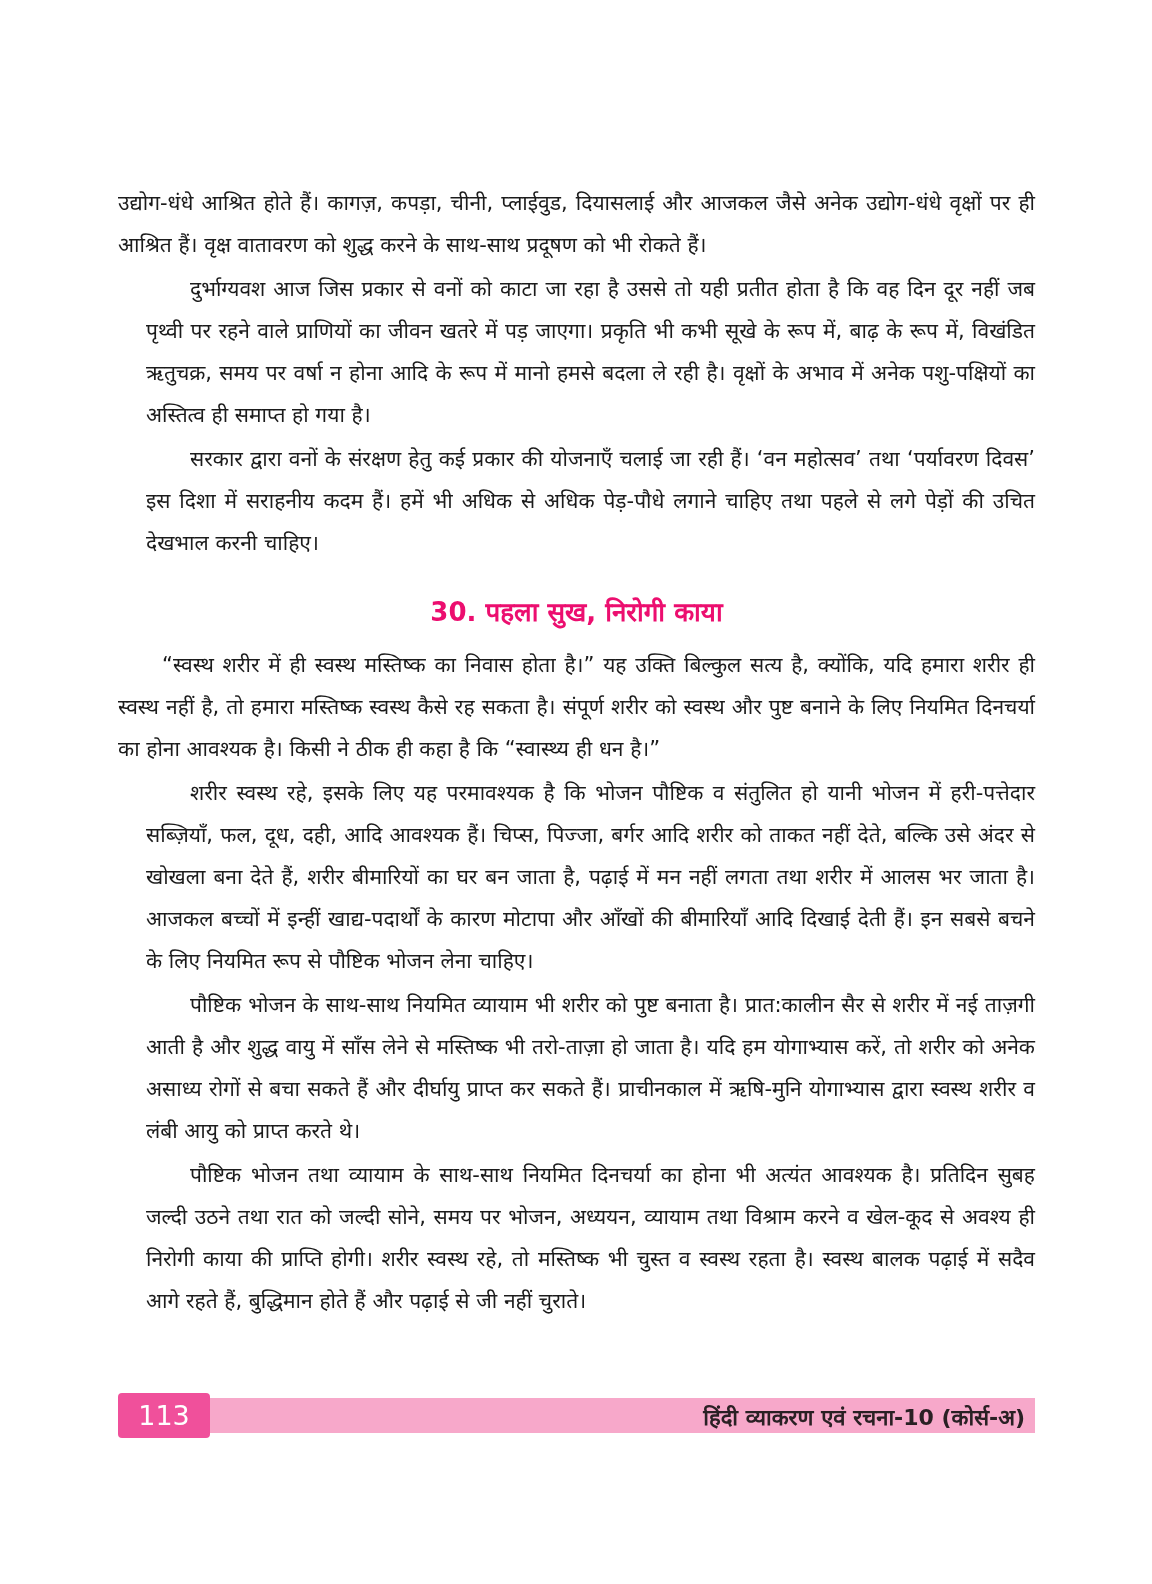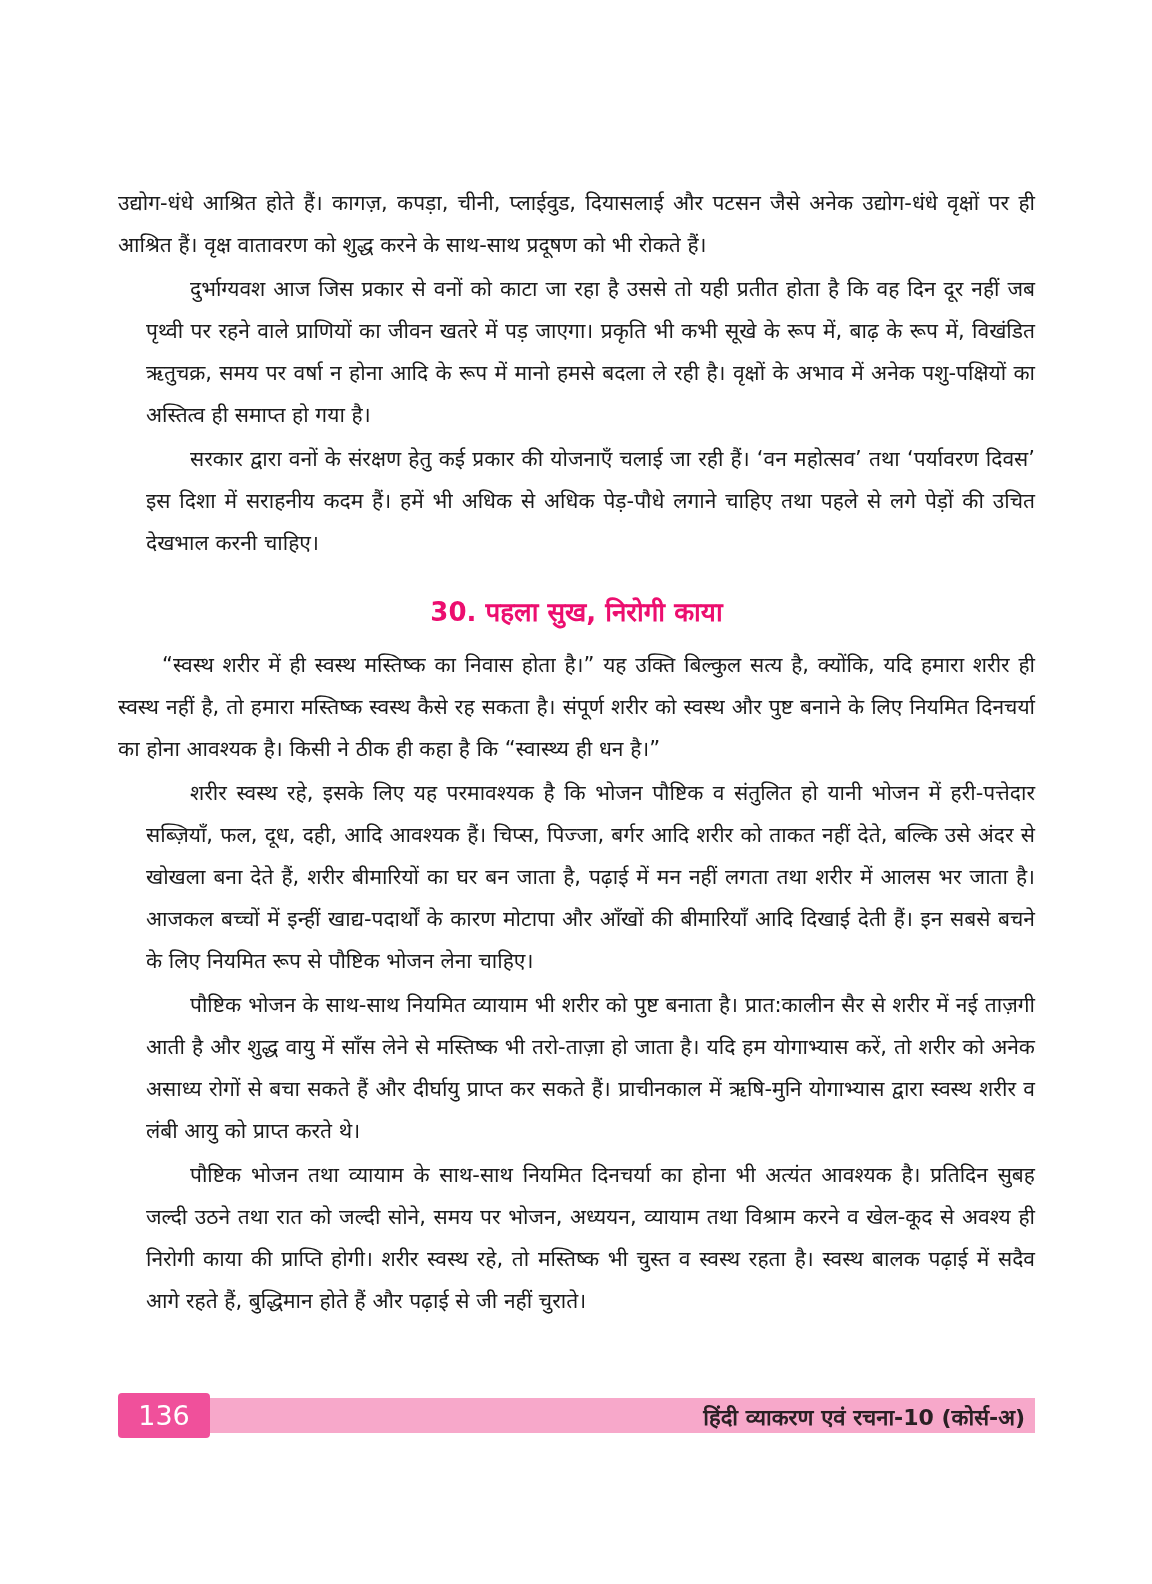--- a/index.html
+++ b/index.html
@@ -74,38 +74,38 @@
     font-weight: bold;
   }
 </style>
 </head>
 <body>
 
 <div class="page">
 
   <div class="content">
 
-    <p class="para">उद्योग-धंधे आश्रित होते हैं। कागज़, कपड़ा, चीनी, प्लाईवुड, दियासलाई और पटसन जैसे अनेक उद्योग-धंधे वृक्षों पर ही आश्रित हैं। वृक्ष वातावरण को शुद्ध करने के साथ-साथ प्रदूषण को भी रोकते हैं।</p>
+    <p class="para">उद्योग-धंधे आश्रित होते हैं। कागज़, कपड़ा, चीनी, प्लाईवुड, दियासलाई और आजकल जैसे अनेक उद्योग-धंधे वृक्षों पर ही आश्रित हैं। वृक्ष वातावरण को शुद्ध करने के साथ-साथ प्रदूषण को भी रोकते हैं।</p>
 
     <p class="para indent">दुर्भाग्यवश आज जिस प्रकार से वनों को काटा जा रहा है उससे तो यही प्रतीत होता है कि वह दिन दूर नहीं जब पृथ्वी पर रहने वाले प्राणियों का जीवन खतरे में पड़ जाएगा। प्रकृति भी कभी सूखे के रूप में, बाढ़ के रूप में, विखंडित ऋतुचक्र, समय पर वर्षा न होना आदि के रूप में मानो हमसे बदला ले रही है। वृक्षों के अभाव में अनेक पशु-पक्षियों का अस्तित्व ही समाप्त हो गया है।</p>
 
 
     <p class="para indent">सरकार द्वारा वनों के संरक्षण हेतु कई प्रकार की योजनाएँ चलाई जा रही हैं। ‘वन महोत्सव’ तथा ‘पर्यावरण दिवस’ इस दिशा में सराहनीय कदम हैं। हमें भी अधिक से अधिक पेड़-पौधे लगाने चाहिए तथा पहले से लगे पेड़ों की उचित देखभाल करनी चाहिए।</p>
 
     <h2 class="chapter-heading">30. पहला सुख, निरोगी काया</h2>
 
     <p class="para indent">“स्वस्थ शरीर में ही स्वस्थ मस्तिष्क का निवास होता है।” यह उक्ति बिल्कुल सत्य है, क्योंकि, यदि हमारा शरीर ही स्वस्थ नहीं है, तो हमारा मस्तिष्क स्वस्थ कैसे रह सकता है। संपूर्ण शरीर को स्वस्थ और पुष्ट बनाने के लिए नियमित दिनचर्या का होना आवश्यक है। किसी ने ठीक ही कहा है कि “स्वास्थ्य ही धन है।”</p>
 
     <p class="para indent">शरीर स्वस्थ रहे, इसके लिए यह परमावश्यक है कि भोजन पौष्टिक व संतुलित हो यानी भोजन में हरी-पत्तेदार सब्ज़ियाँ, फल, दूध, दही, आदि आवश्यक हैं। चिप्स, पिज्जा, बर्गर आदि शरीर को ताकत नहीं देते, बल्कि उसे अंदर से खोखला बना देते हैं, शरीर बीमारियों का घर बन जाता है, पढ़ाई में मन नहीं लगता तथा शरीर में आलस भर जाता है। आजकल बच्चों में इन्हीं खाद्य-पदार्थों के कारण मोटापा और आँखों की बीमारियाँ आदि दिखाई देती हैं। इन सबसे बचने के लिए नियमित रूप से पौष्टिक भोजन लेना चाहिए।</p>
 
     <p class="para indent">पौष्टिक भोजन के साथ-साथ नियमित व्यायाम भी शरीर को पुष्ट बनाता है। प्रात:कालीन सैर से शरीर में नई ताज़गी आती है और शुद्ध वायु में साँस लेने से मस्तिष्क भी तरो-ताज़ा हो जाता है। यदि हम योगाभ्यास करें, तो शरीर को अनेक असाध्य रोगों से बचा सकते हैं और दीर्घायु प्राप्त कर सकते हैं। प्राचीनकाल में ऋषि-मुनि योगाभ्यास द्वारा स्वस्थ शरीर व लंबी आयु को प्राप्त करते थे।</p>
 
     <p class="para indent">पौष्टिक भोजन तथा व्यायाम के साथ-साथ नियमित दिनचर्या का होना भी अत्यंत आवश्यक है। प्रतिदिन सुबह जल्दी उठने तथा रात को जल्दी सोने, समय पर भोजन, अध्ययन, व्यायाम तथा विश्राम करने व खेल-कूद से अवश्य ही निरोगी काया की प्राप्ति होगी। शरीर स्वस्थ रहे, तो मस्तिष्क भी चुस्त व स्वस्थ रहता है। स्वस्थ बालक पढ़ाई में सदैव आगे रहते हैं, बुद्धिमान होते हैं और पढ़ाई से जी नहीं चुराते।</p>
 
   </div>
 
   <div class="footer">
     <div class="footer-bar"></div>
-    <div class="page-number">136</div>
+    <div class="page-number">113</div>
     <div class="book-title">हिंदी व्याकरण एवं रचना-10 (कोर्स-अ)</div>
   </div>
 
 </div>
 
 </body></html>

